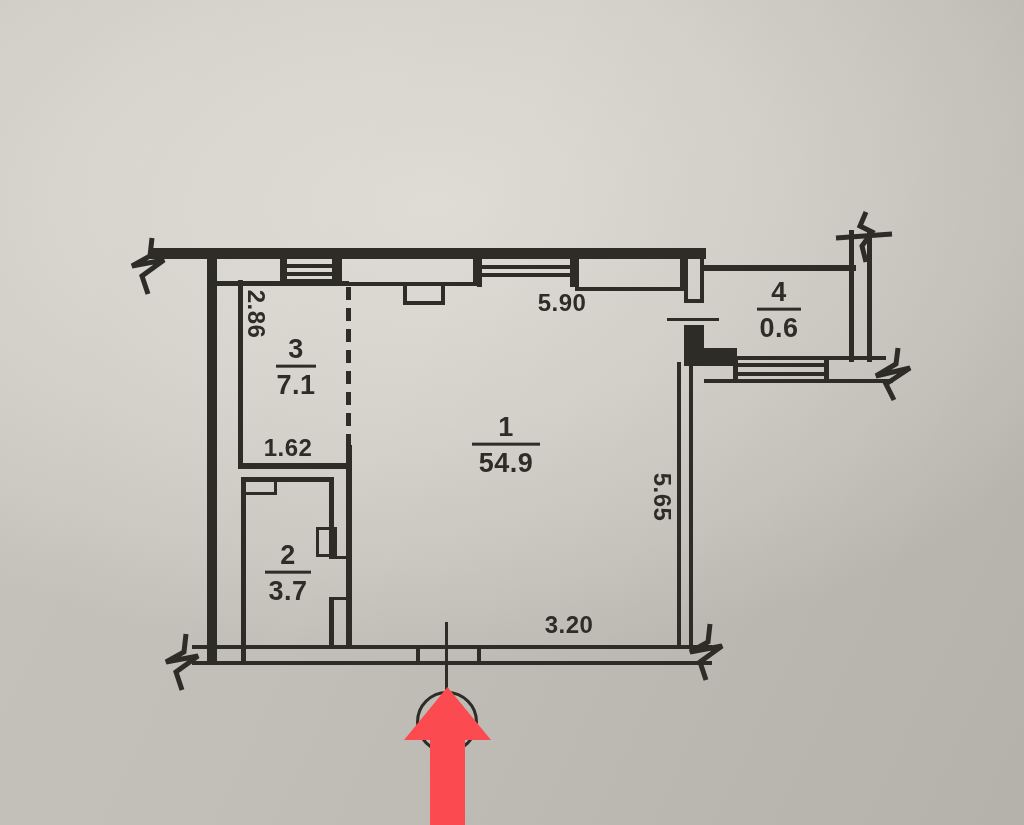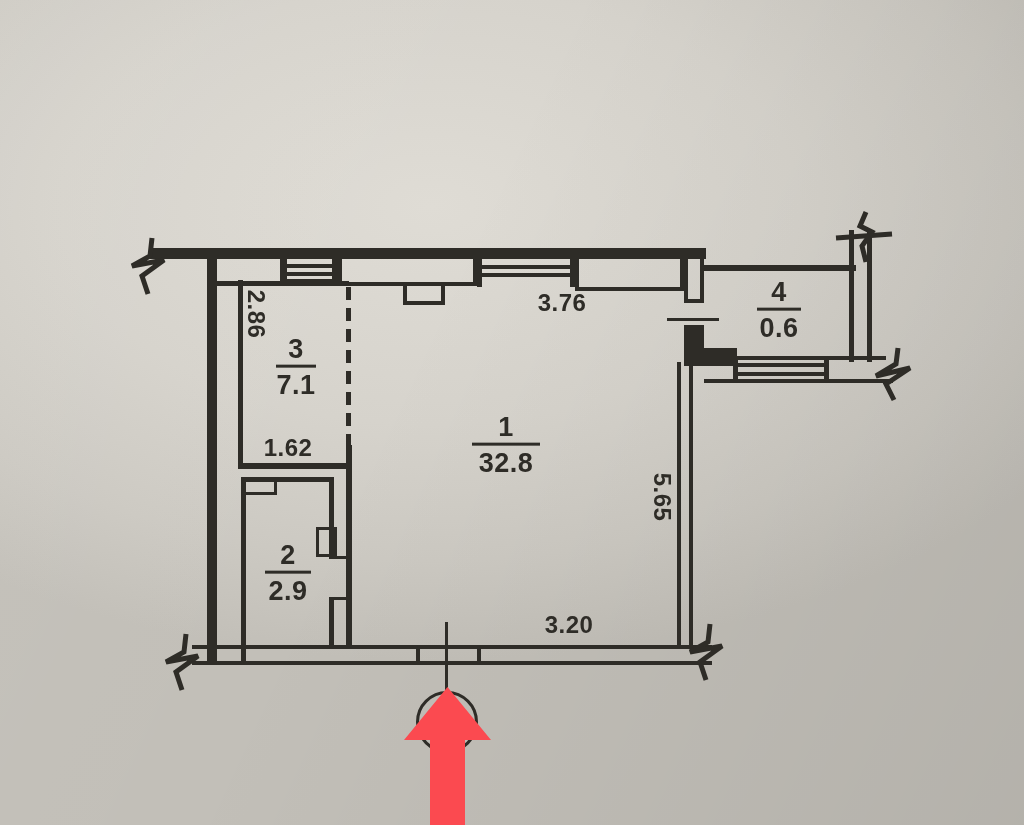--- a/index.html
+++ b/index.html
@@ -126,41 +126,41 @@
       <path d="M0,26 L56,22" style="fill:none;stroke:var(--ink);stroke-width:5"></path>
       <polyline points="30,0 24,14 36,20 26,34 30,50" style="fill:none;stroke:var(--ink);stroke-width:5;stroke-linejoin:miter"></polyline>
     </svg>
     <svg style="left:872px;top:348px" width="44" height="54" viewBox="0 0 44 54">
       <polyline points="26,0 24,16 4,28 38,20 14,36 22,52" style="fill:none;stroke:var(--ink);stroke-width:5;stroke-linejoin:miter"></polyline>
     </svg>
 
     <div class="room-label" style="left:506px;top:445px">
       <div>1</div>
       <div class="frac" style="width:68px"></div>
-      <div>32.8</div>
+      <div>54.9</div>
     </div>
     <div class="room-label" style="left:288px;top:573px">
       <div>2</div>
       <div class="frac" style="width:46px"></div>
-      <div>2.9</div>
+      <div>3.7</div>
     </div>
     <div class="room-label" style="left:296px;top:367px">
       <div>3</div>
       <div class="frac" style="width:40px"></div>
       <div>7.1</div>
     </div>
     <div class="room-label" style="left:779px;top:310px">
       <div>4</div>
       <div class="frac" style="width:44px"></div>
       <div>0.6</div>
     </div>
 
     <div class="dim vert" style="left:256px;top:314px">2.86</div>
     <div class="dim" style="left:288px;top:448px">1.62</div>
-    <div class="dim" style="left:562px;top:303px">3.76</div>
+    <div class="dim" style="left:562px;top:303px">5.90</div>
     <div class="dim vert" style="left:662px;top:497px">5.65</div>
     <div class="dim" style="left:569px;top:625px">3.20</div>
 
     <div class="circle" style="left:416px;top:691px;width:62px;height:62px"></div>
   </div>
 
   <svg style="left:404px;top:687px" width="87" height="138" viewBox="0 0 87 138">
     <polygon points="43.5,0 87,53 61,53 61,138 26,138 26,53 0,53" style="fill:var(--arrow-red)"></polygon>
   </svg>
 </div>

